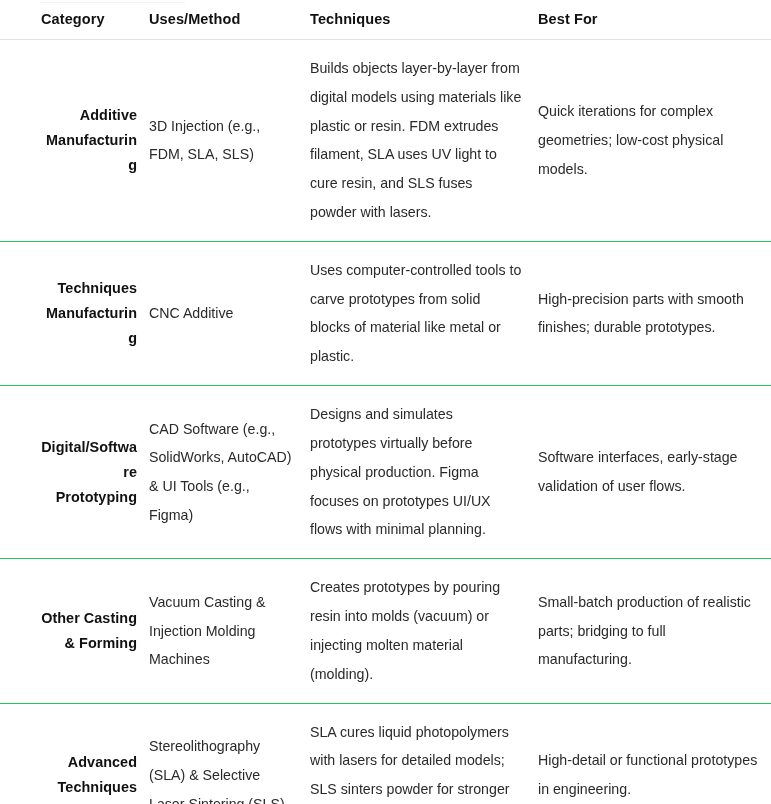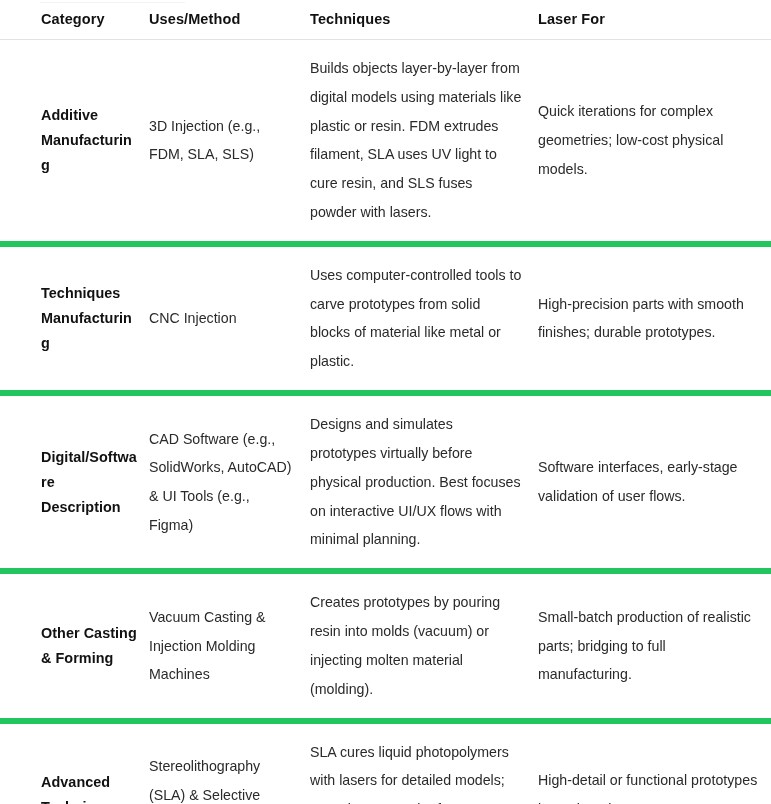--- a/index.html
+++ b/index.html
@@ -60,25 +60,25 @@
     line-height: 1.3;
   }
   thead th:first-child { padding-left: 41px; margin-left: 40px; }
 
   tbody td {
     vertical-align: middle;
     font-size: 14.2px;
     line-height: 2.03;
     color: #2a2a2a;
     padding: 14px 12px 14px 0;
-    border-bottom: 6px solid #22c55e;
+    border-bottom: 1px solid #22c55e;
     word-wrap: break-word;
     overflow-wrap: break-word;
   }
-  tbody td:first-child { padding-left: 41px; }
+  tbody td:first-child { padding-left: 41px; text-align: right; }
 
   tbody tr:last-child td { border-bottom: none; }
 
   td.cat {
     font-weight: bold;
     color: #111111;
     line-height: 1.72;
     font-size: 14.4px;
     letter-spacing: 0.05px;
   }
@@ -99,40 +99,40 @@
       <col class="c-category">
       <col class="c-tool">
       <col class="c-description">
       <col class="c-bestfor">
     </colgroup>
     <thead>
       <tr>
         <th>Category</th>
         <th>Uses/Method</th>
         <th>Techniques</th>
-        <th>Laser For</th>
+        <th>Best For</th>
       </tr>
     </thead>
     <tbody>
       <tr>
         <td class="cat">Additive Manufacturing</td>
         <td class="tool">3D Injection (e.g., FDM, SLA, SLS)</td>
         <td class="desc">Builds objects layer-by-layer from digital models using materials like plastic or resin. FDM extrudes filament, SLA uses UV light to cure resin, and SLS fuses powder with lasers.</td>
         <td class="best">Quick iterations for complex geometries; low-cost physical models.</td>
       </tr>
       <tr>
         <td class="cat">Techniques Manufacturing</td>
-        <td class="tool">CNC Injection</td>
+        <td class="tool">CNC Additive</td>
         <td class="desc">Uses computer-controlled tools to carve prototypes from solid blocks of material like metal or plastic.</td>
         <td class="best">High-precision parts with smooth finishes; durable prototypes.</td>
       </tr>
       <tr>
-        <td class="cat">Digital/Software Description</td>
+        <td class="cat">Digital/Software Prototyping</td>
         <td class="tool">CAD Software (e.g., SolidWorks, AutoCAD) &amp; UI Tools (e.g., Figma)</td>
-        <td class="desc">Designs and simulates prototypes virtually before physical production. Best focuses on interactive UI/UX flows with minimal planning.</td>
+        <td class="desc">Designs and simulates prototypes virtually before physical production. Figma focuses on prototypes UI/UX flows with minimal planning.</td>
         <td class="best">Software interfaces, early-stage validation of user flows.</td>
       </tr>
       <tr>
         <td class="cat">Other Casting &amp; Forming</td>
         <td class="tool">Vacuum Casting &amp; Injection Molding Machines</td>
         <td class="desc">Creates prototypes by pouring resin into molds (vacuum) or injecting molten material (molding).</td>
         <td class="best">Small-batch production of realistic parts; bridging to full manufacturing.</td>
       </tr>
       <tr>
         <td class="cat">Advanced Techniques</td>

